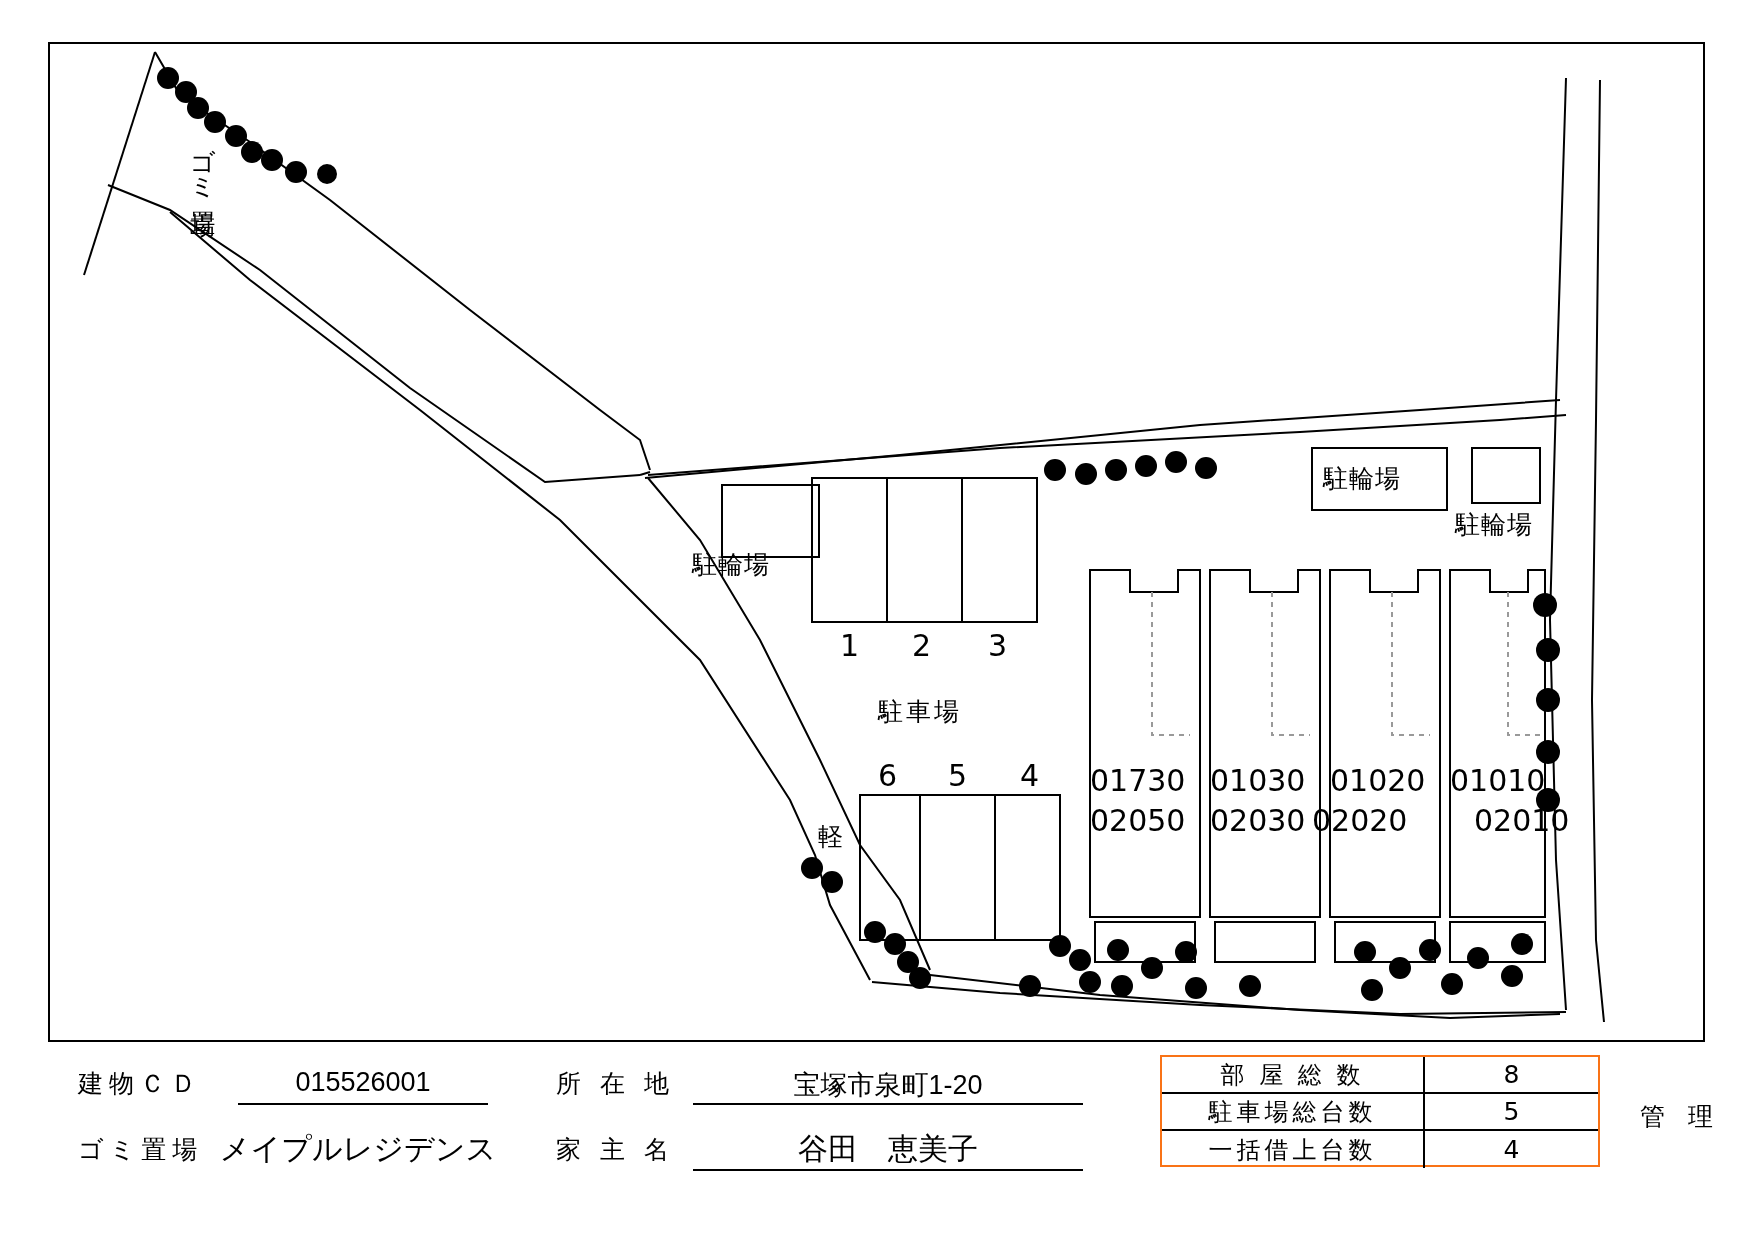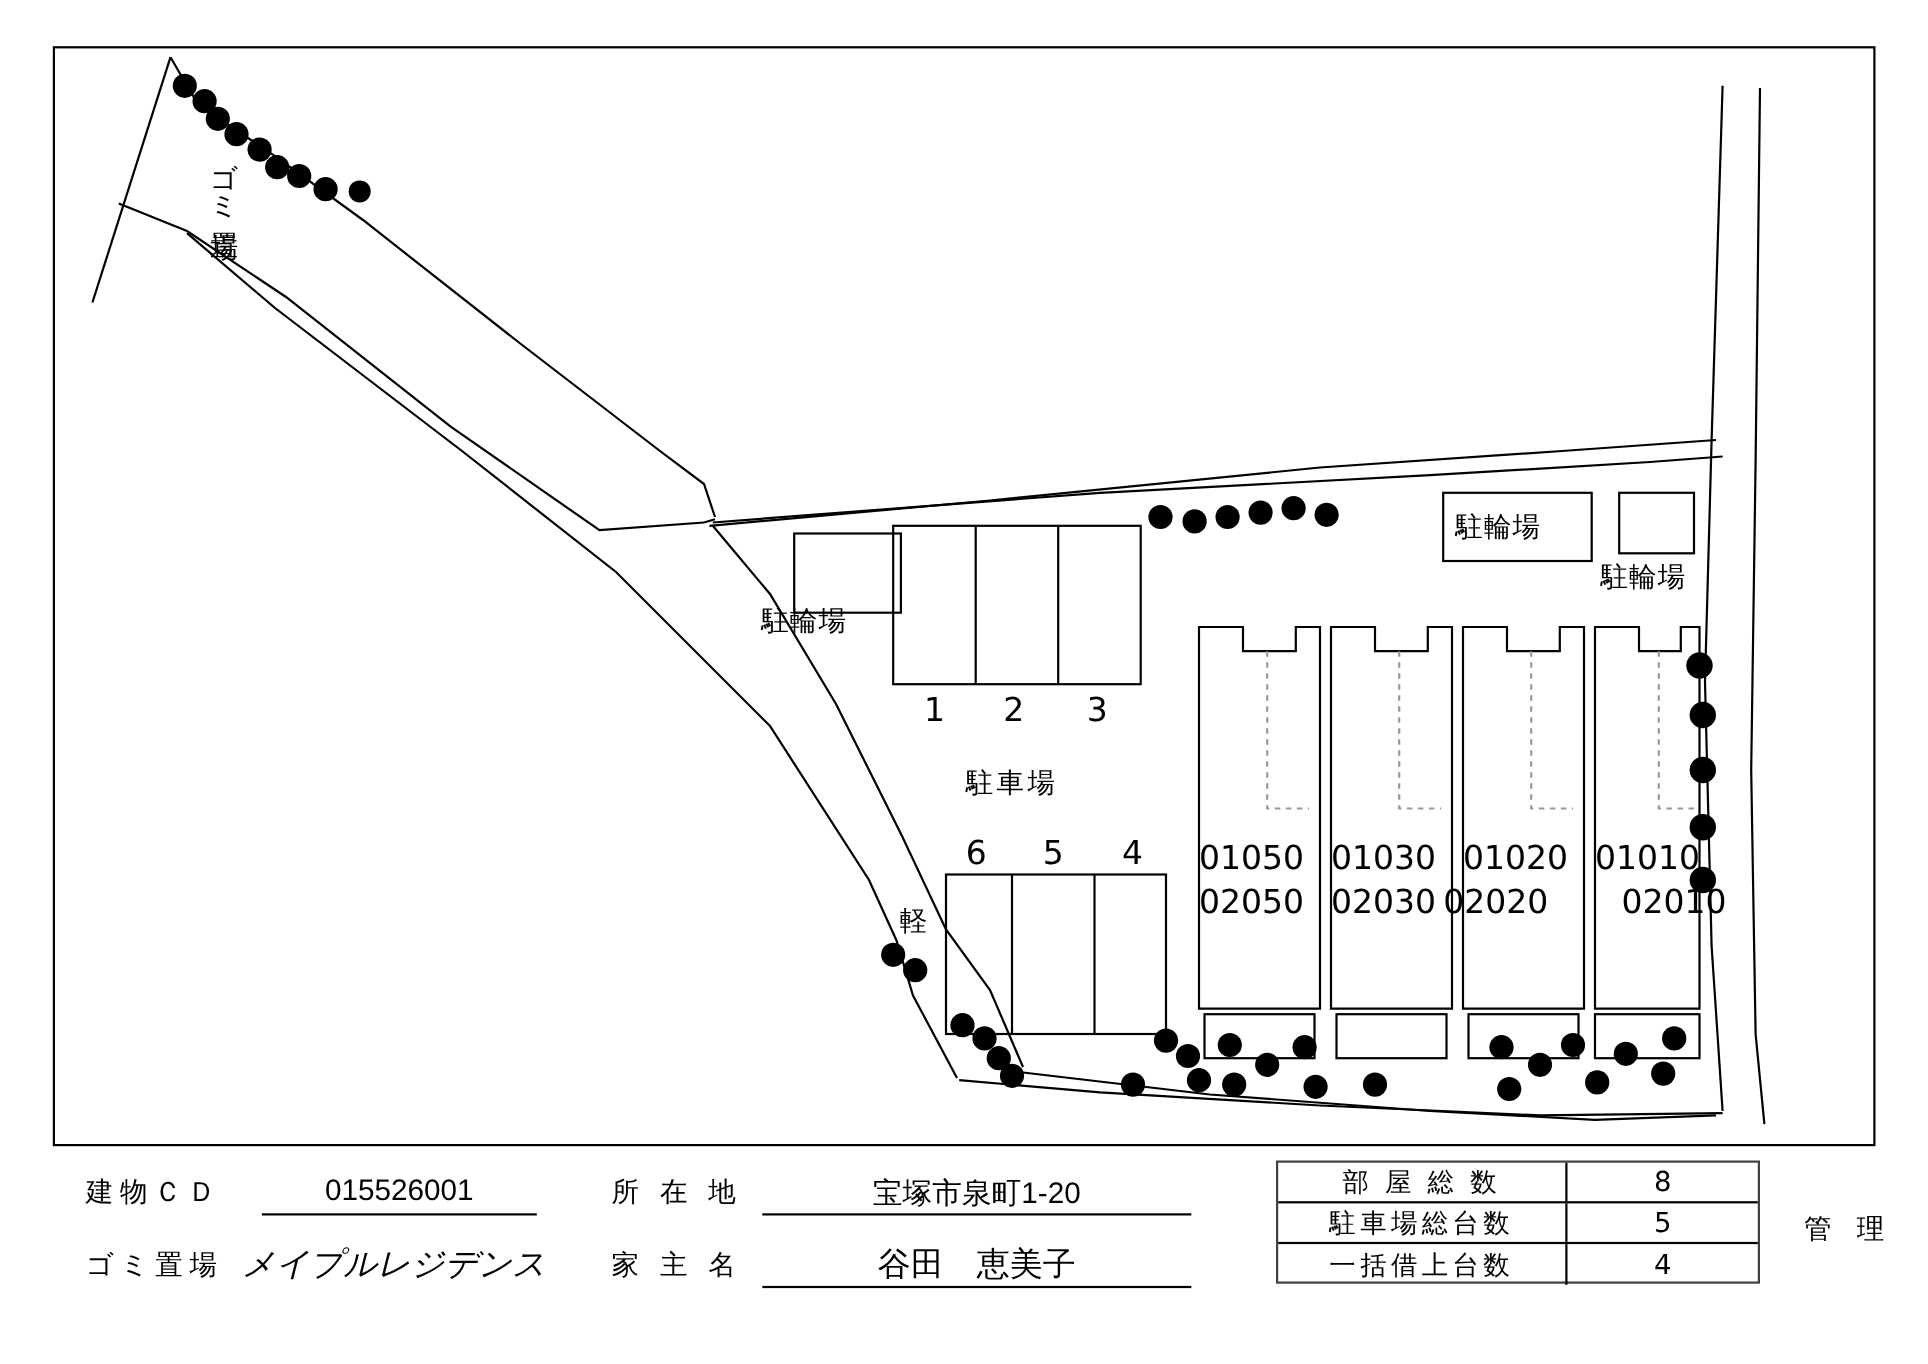--- a/index.html
+++ b/index.html
@@ -11,21 +11,21 @@
   .num{position:absolute;font-size:30px;font-family:"DejaVu Sans",sans-serif;}
   .roomtxt{position:absolute;font-size:30px;font-family:"DejaVu Sans",sans-serif;letter-spacing:0px;white-space:nowrap;}
   .vert{writing-mode:vertical-rl;text-orientation:upright;font-size:25px;line-height:1.05;letter-spacing:2px;}
 
   
   .info{position:absolute;left:48px;top:1055px;width:1657px;height:140px;}
   .fld{position:absolute;font-size:25px;white-space:nowrap;}
   .fldlabel{letter-spacing:6px;}
   .fldline{position:absolute;border-bottom:2px solid #000;}
   .fldval{position:absolute;font-size:27px;text-align:center;white-space:nowrap;}
-  .tbl{position:absolute;left:1160px;top:1055px;width:440px;height:112px;border:2px solid #404040;box-sizing:border-box;}
+  .tbl{position:absolute;left:1160px;top:1055px;width:440px;height:112px;border:2px solid #f97316;box-sizing:border-box;}
   .trow{position:absolute;left:0;width:100%;height:37px;box-sizing:border-box;border-bottom:2px solid #000;}
   .trow.last{border-bottom:none;}
   .tc1{position:absolute;left:0;top:0;width:263px;height:100%;box-sizing:border-box;border-right:2px solid #000;display:flex;align-items:center;justify-content:center;font-size:24px;letter-spacing:4px;}
   .tc2{position:absolute;left:263px;top:0;right:0;height:100%;display:flex;align-items:center;justify-content:center;font-size:25px;font-family:"DejaVu Sans",sans-serif;}
   .kanri{position:absolute;left:1640px;top:1100px;font-size:25px;letter-spacing:8px;white-space:nowrap;}
 </style>
 </head>
 <body>
 
 <div id="sheet">
@@ -141,40 +141,40 @@
   <div class="lbl" style="left:818px;top:820px;">軽</div>
 
   <div class="num" style="left:840px;top:628px;">1</div>
   <div class="num" style="left:912px;top:628px;">2</div>
   <div class="num" style="left:988px;top:628px;">3</div>
 
   <div class="num" style="left:878px;top:758px;">6</div>
   <div class="num" style="left:948px;top:758px;">5</div>
   <div class="num" style="left:1020px;top:758px;">4</div>
 
-  <div class="roomtxt" style="left:1090px;top:763px;">01050</div>
+  <div class="roomtxt" style="left:1090px;top:763px;">01730</div>
   <div class="roomtxt" style="left:1090px;top:803px;">02050</div>
   <div class="roomtxt" style="left:1210px;top:763px;">01030</div>
   <div class="roomtxt" style="left:1210px;top:803px;">02030</div>
   <div class="roomtxt" style="left:1330px;top:763px;text-align:right;">01020</div>
   <div class="roomtxt" style="left:1312px;top:803px;">02020</div>
   <div class="roomtxt" style="left:1450px;top:763px;">01010</div>
   <div class="roomtxt" style="left:1450px;top:803px;margin-left:24px;">02010</div>
 
   <div class="info">
     <div class="fld fldlabel" style="left:30px;top:12px;">建物ＣＤ</div>
     <div class="fldline" style="left:190px;top:48px;width:250px;"></div>
     <div class="fldval" style="left:190px;top:12px;width:250px;">015526001</div>
 
     <div class="fld fldlabel" style="left:508px;top:12px;">所 在 地</div>
     <div class="fldline" style="left:645px;top:48px;width:390px;"></div>
     <div class="fldval" style="left:645px;top:12px;width:390px;">宝塚市泉町1-20</div>
 
     <div class="fld fldlabel" style="left:30px;top:78px;">ゴミ置場</div>
-    <div class="fldval" style="left:165px;top:74px;width:290px;font-size:30px;font-style:italic;">メイプルレジデンス</div>
+    <div class="fldval" style="left:165px;top:74px;width:290px;font-size:30px;">メイプルレジデンス</div>
 
     <div class="fld fldlabel" style="left:508px;top:78px;">家 主 名</div>
     <div class="fldline" style="left:645px;top:114px;width:390px;"></div>
     <div class="fldval" style="left:645px;top:74px;width:390px;font-size:30px;">谷田　恵美子</div>
   </div>
 
   <div class="tbl">
     <div class="trow" style="top:0;">
       <div class="tc1">部 屋 総 数</div>
       <div class="tc2">8</div>

